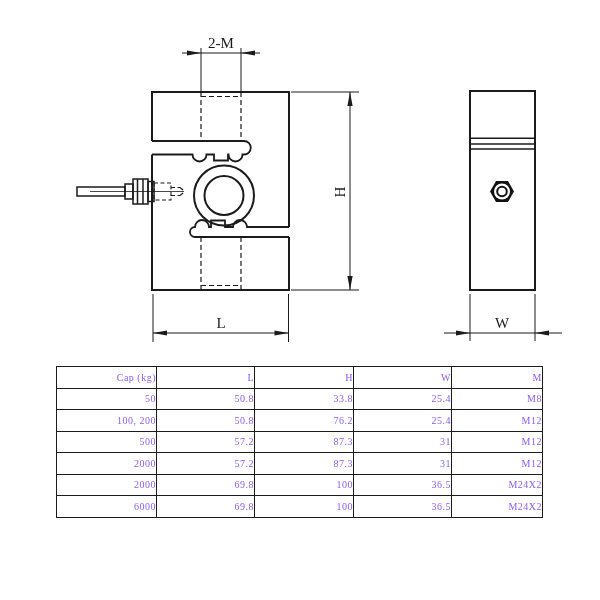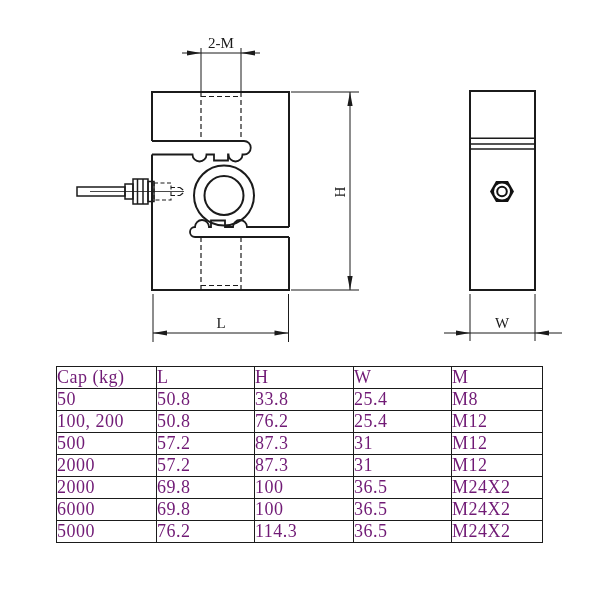--- a/index.html
+++ b/index.html
@@ -6,23 +6,23 @@
   .canvas{
     position:relative;width:600px;height:600px;background:#ffffff;
     font-family:"Liberation Serif", serif;color:#1b1b1b;overflow:hidden;padding-left:32px;
   }
   svg text{font-family:"Liberation Serif", serif;fill:#1b1b1b;}
   .spec-table{
     position:absolute;left:56px;top:366px;width:486px;
     border-collapse:collapse;table-layout:fixed;
   }
   .spec-table td{
-    border:1.5px solid #1b1b1b;text-align:left;vertical-align:middle;
-    height:20.5px;padding:0;font-size:18px;letter-spacing:0.5px;
-    font-family:"Liberation Serif", serif;color:#701a75;
+    border:1.5px solid #1b1b1b;text-align:right;vertical-align:middle;
+    height:20.5px;padding:0;font-size:10px;letter-spacing:0.5px;
+    font-family:"Liberation Serif", serif;color:#8b5cf6;
   }
 </style>
 </head>
 <body>
 
 <div class="canvas">
 
   <svg width="600" height="362" viewBox="0 0 600 362">
 
     <g stroke="#1b1b1b" fill="none">
@@ -171,22 +171,15 @@
         <td>36.5</td>
         <td>M24X2</td>
       </tr>
       <tr>
         <td>6000</td>
         <td>69.8</td>
         <td>100</td>
         <td>36.5</td>
         <td>M24X2</td>
       </tr>
-      <tr>
-        <td>5000</td>
-        <td>76.2</td>
-        <td>114.3</td>
-        <td>36.5</td>
-        <td>M24X2</td>
-      </tr>
     </tbody>
   </table>
 </div>
 
 </body></html>

